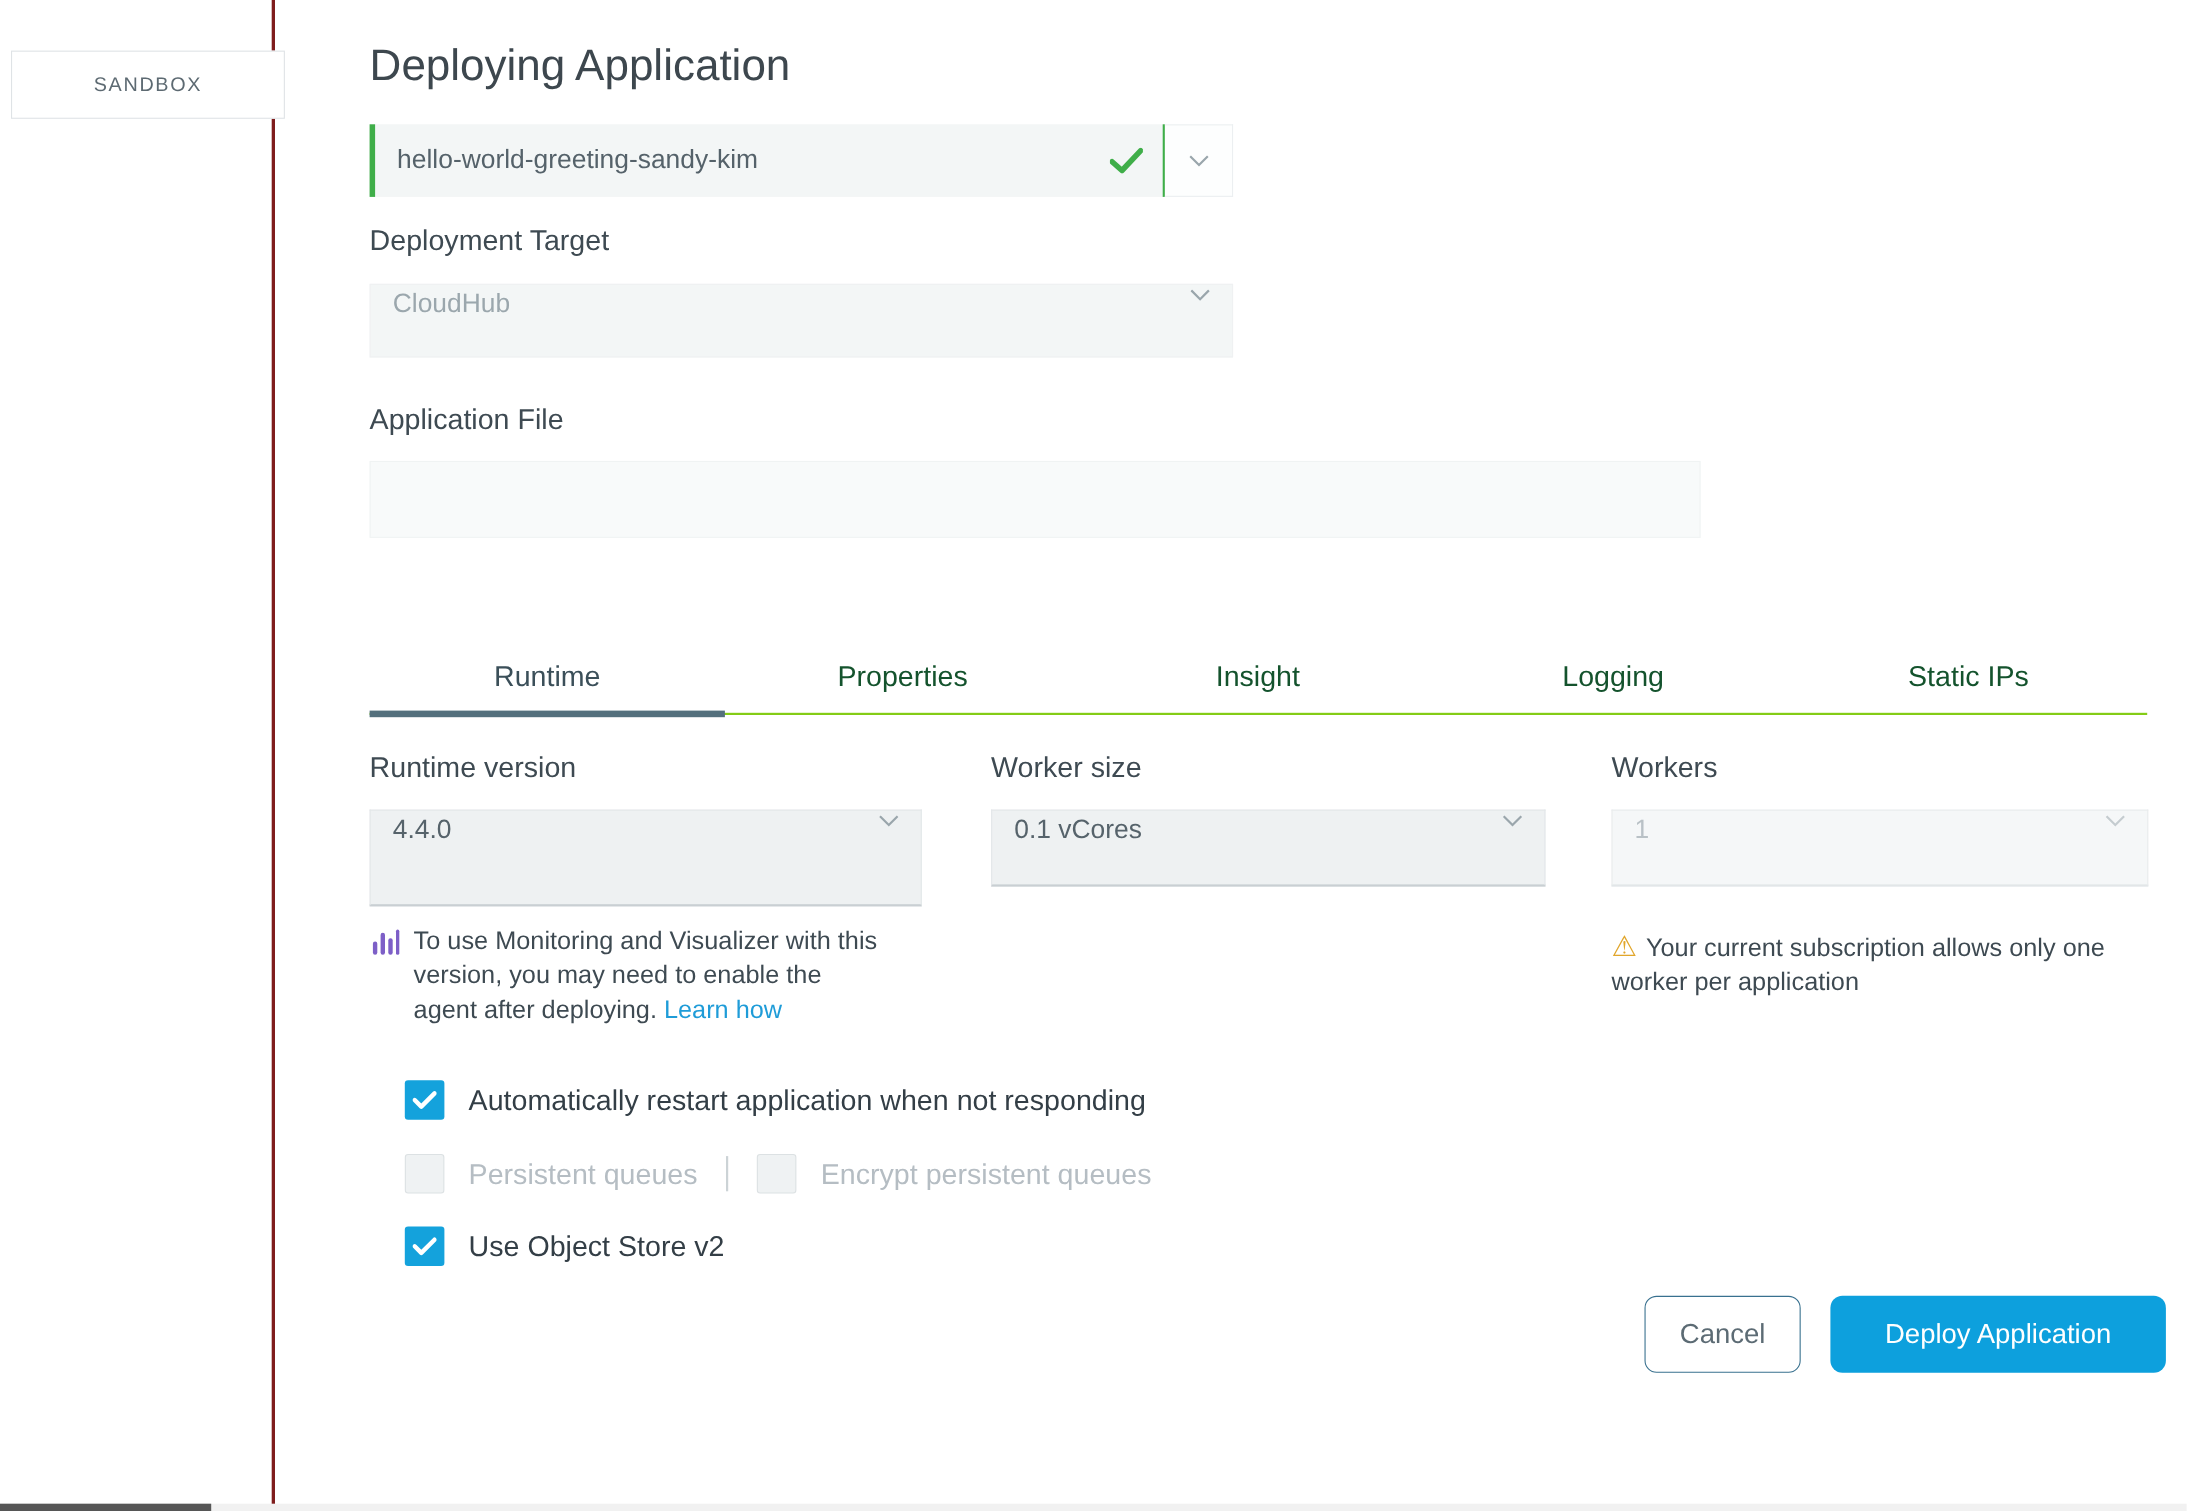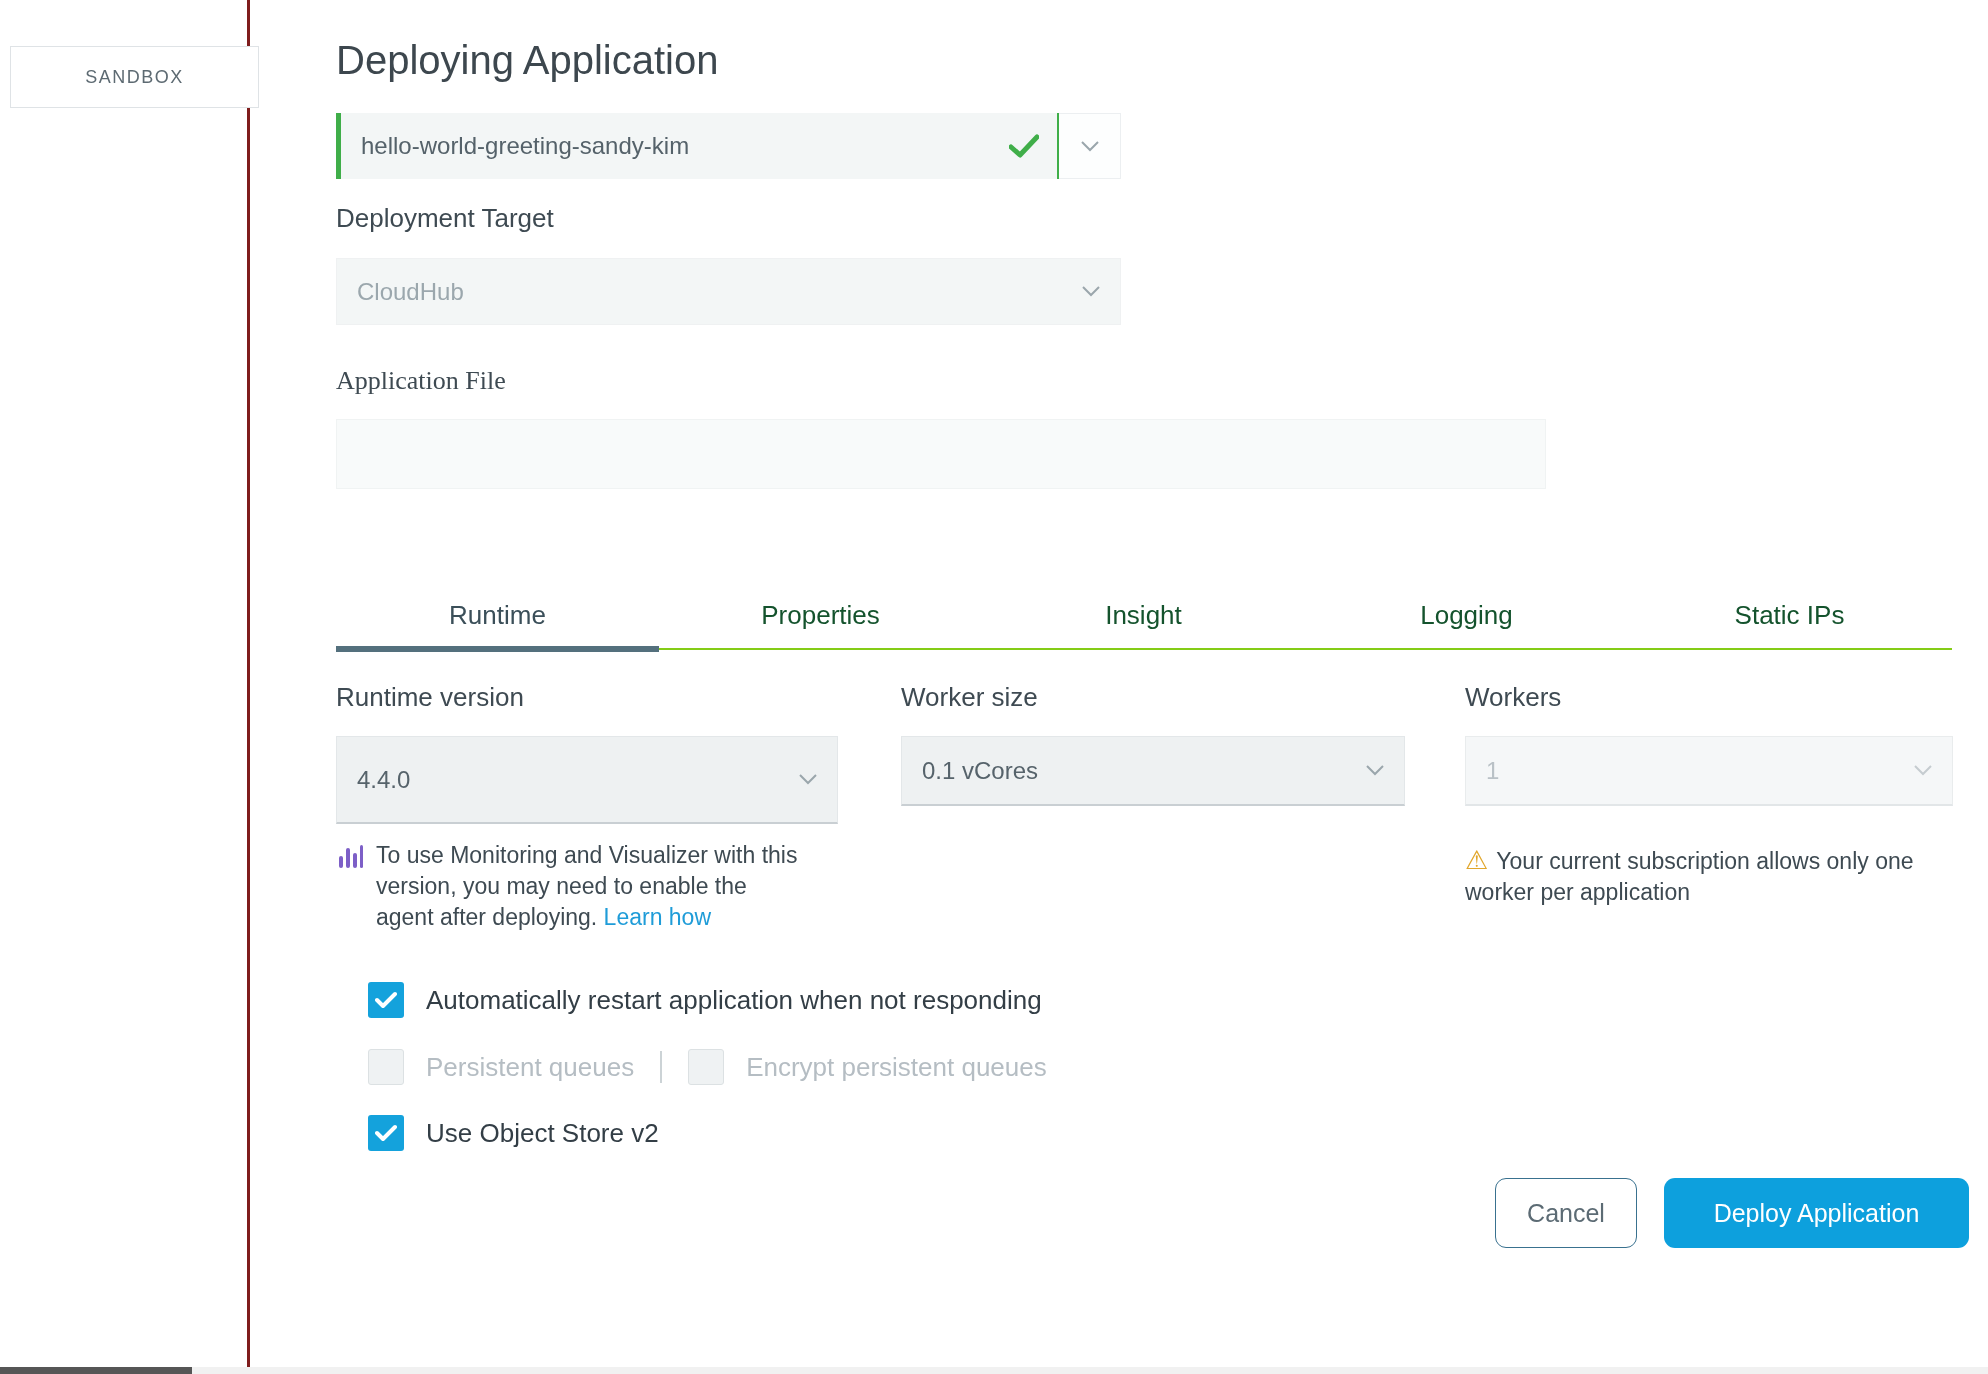--- a/index.html
+++ b/index.html
@@ -41,28 +41,28 @@
     font-size: 24px; color: #55626a; text-align: right;
   }
   .app-name .valid-check { margin-left: auto; display: flex; align-items: center; }
   .app-name .dd-cell {
     flex: 0 0 62px; background: #fdfefe; border: 1px solid #eceff1; border-left: none;
     display: flex; align-items: center; justify-content: center; cursor: pointer;
   }
 
   .field-label { position: absolute; font-size: 26px; color: #3e4a52; }
   .lbl-deploy-target { left: 44px; top: 203px; }
-  .lbl-app-file     { left: 44px; top: 366px; font-family: Liberation Serif, serif; }
+  .lbl-app-file     { left: 44px; top: 366px; }
   .lbl-runtime-ver  { left: 44px;  top: 682px; }
   .lbl-worker-size  { left: 609px; top: 682px; }
   .lbl-workers      { left: 1173px; top: 682px; }
 
   
   .select {
-    position: absolute; display: flex; align-items: center;
+    position: absolute; display: flex; 
     padding: 4px 20px; font-size: 24px; color: #56636b;
     background: #eef1f2; border: 1px solid #e3e7e9; border-bottom: 2px solid #c9cfd3;
     cursor: pointer;
   }
   .select .chev { margin-left: auto; display: flex; color: #9aa6ac; }
   .select.muted {
     background: #f3f6f6; border: 1px solid #eff1f2; color: #9ba7ad; cursor: default;
   }
   .select.disabled {
     background: #f5f7f8; border: 1px solid #e9eced; border-bottom: 2px solid #e2e6e8;

